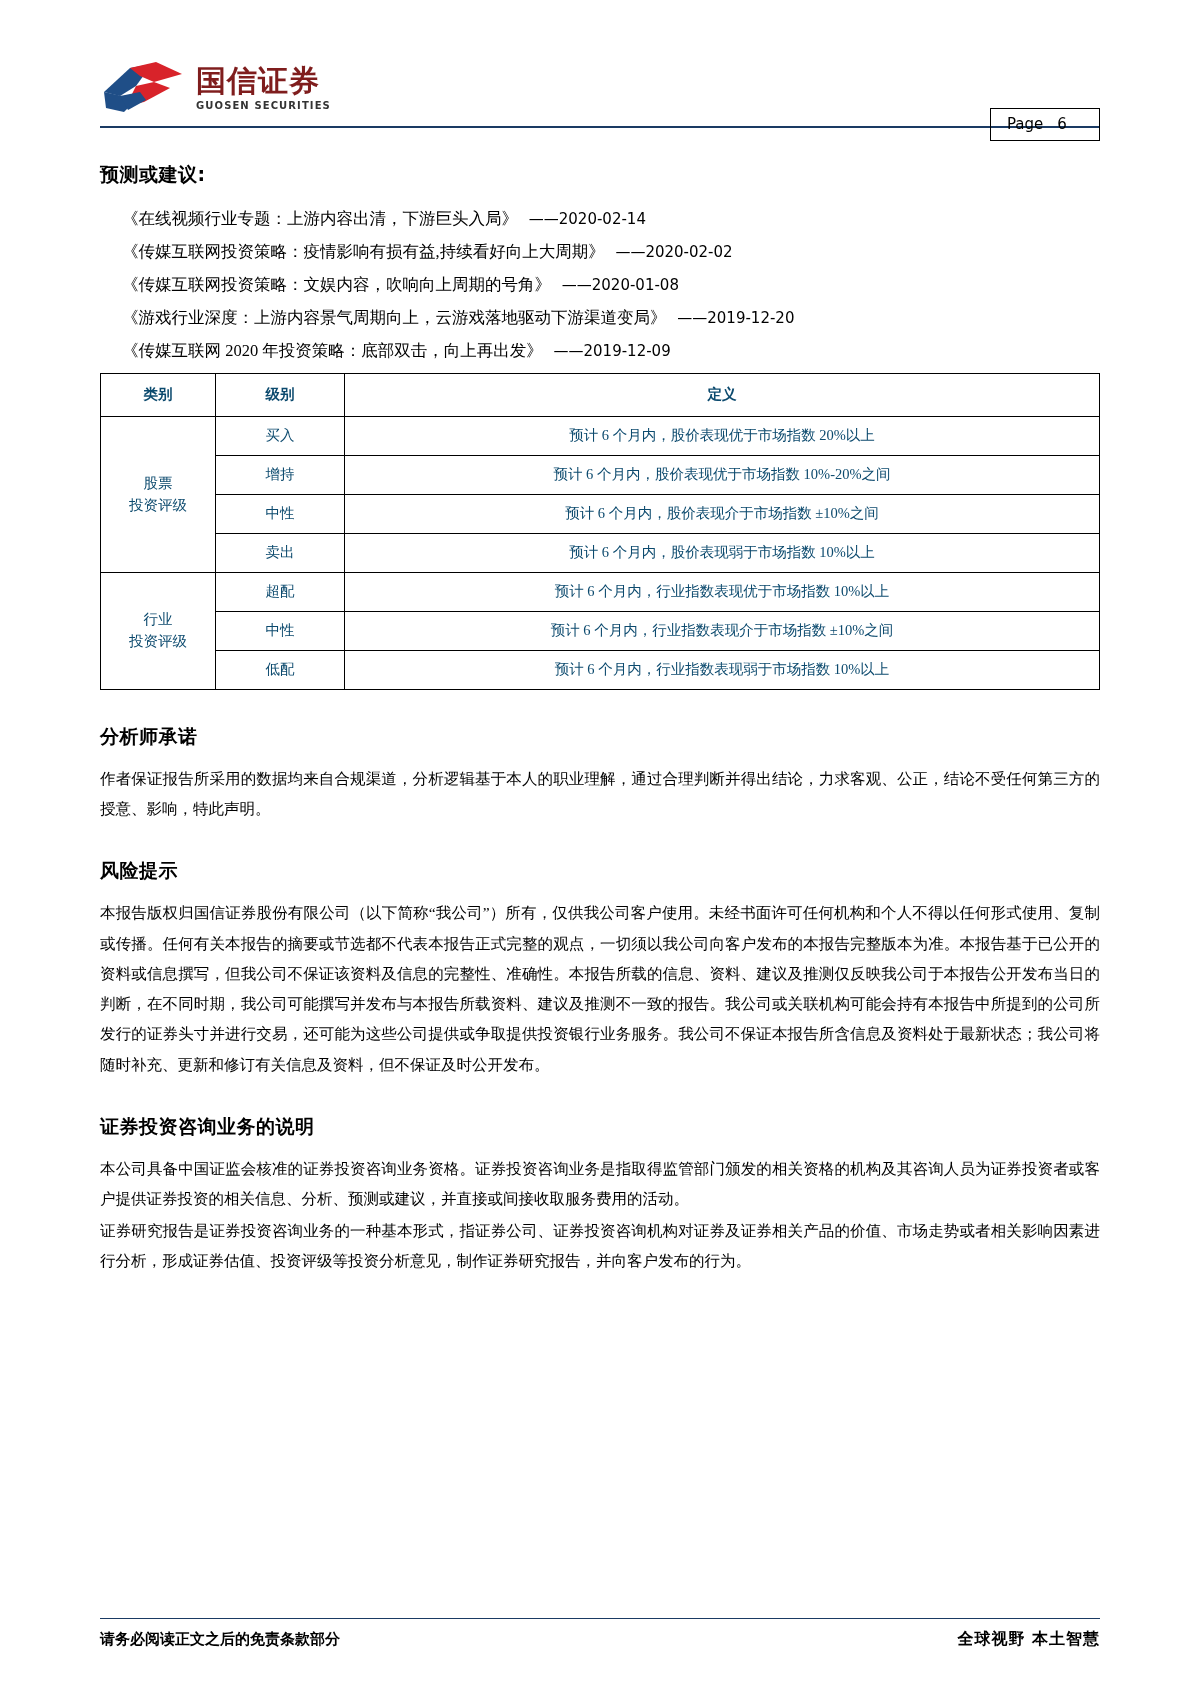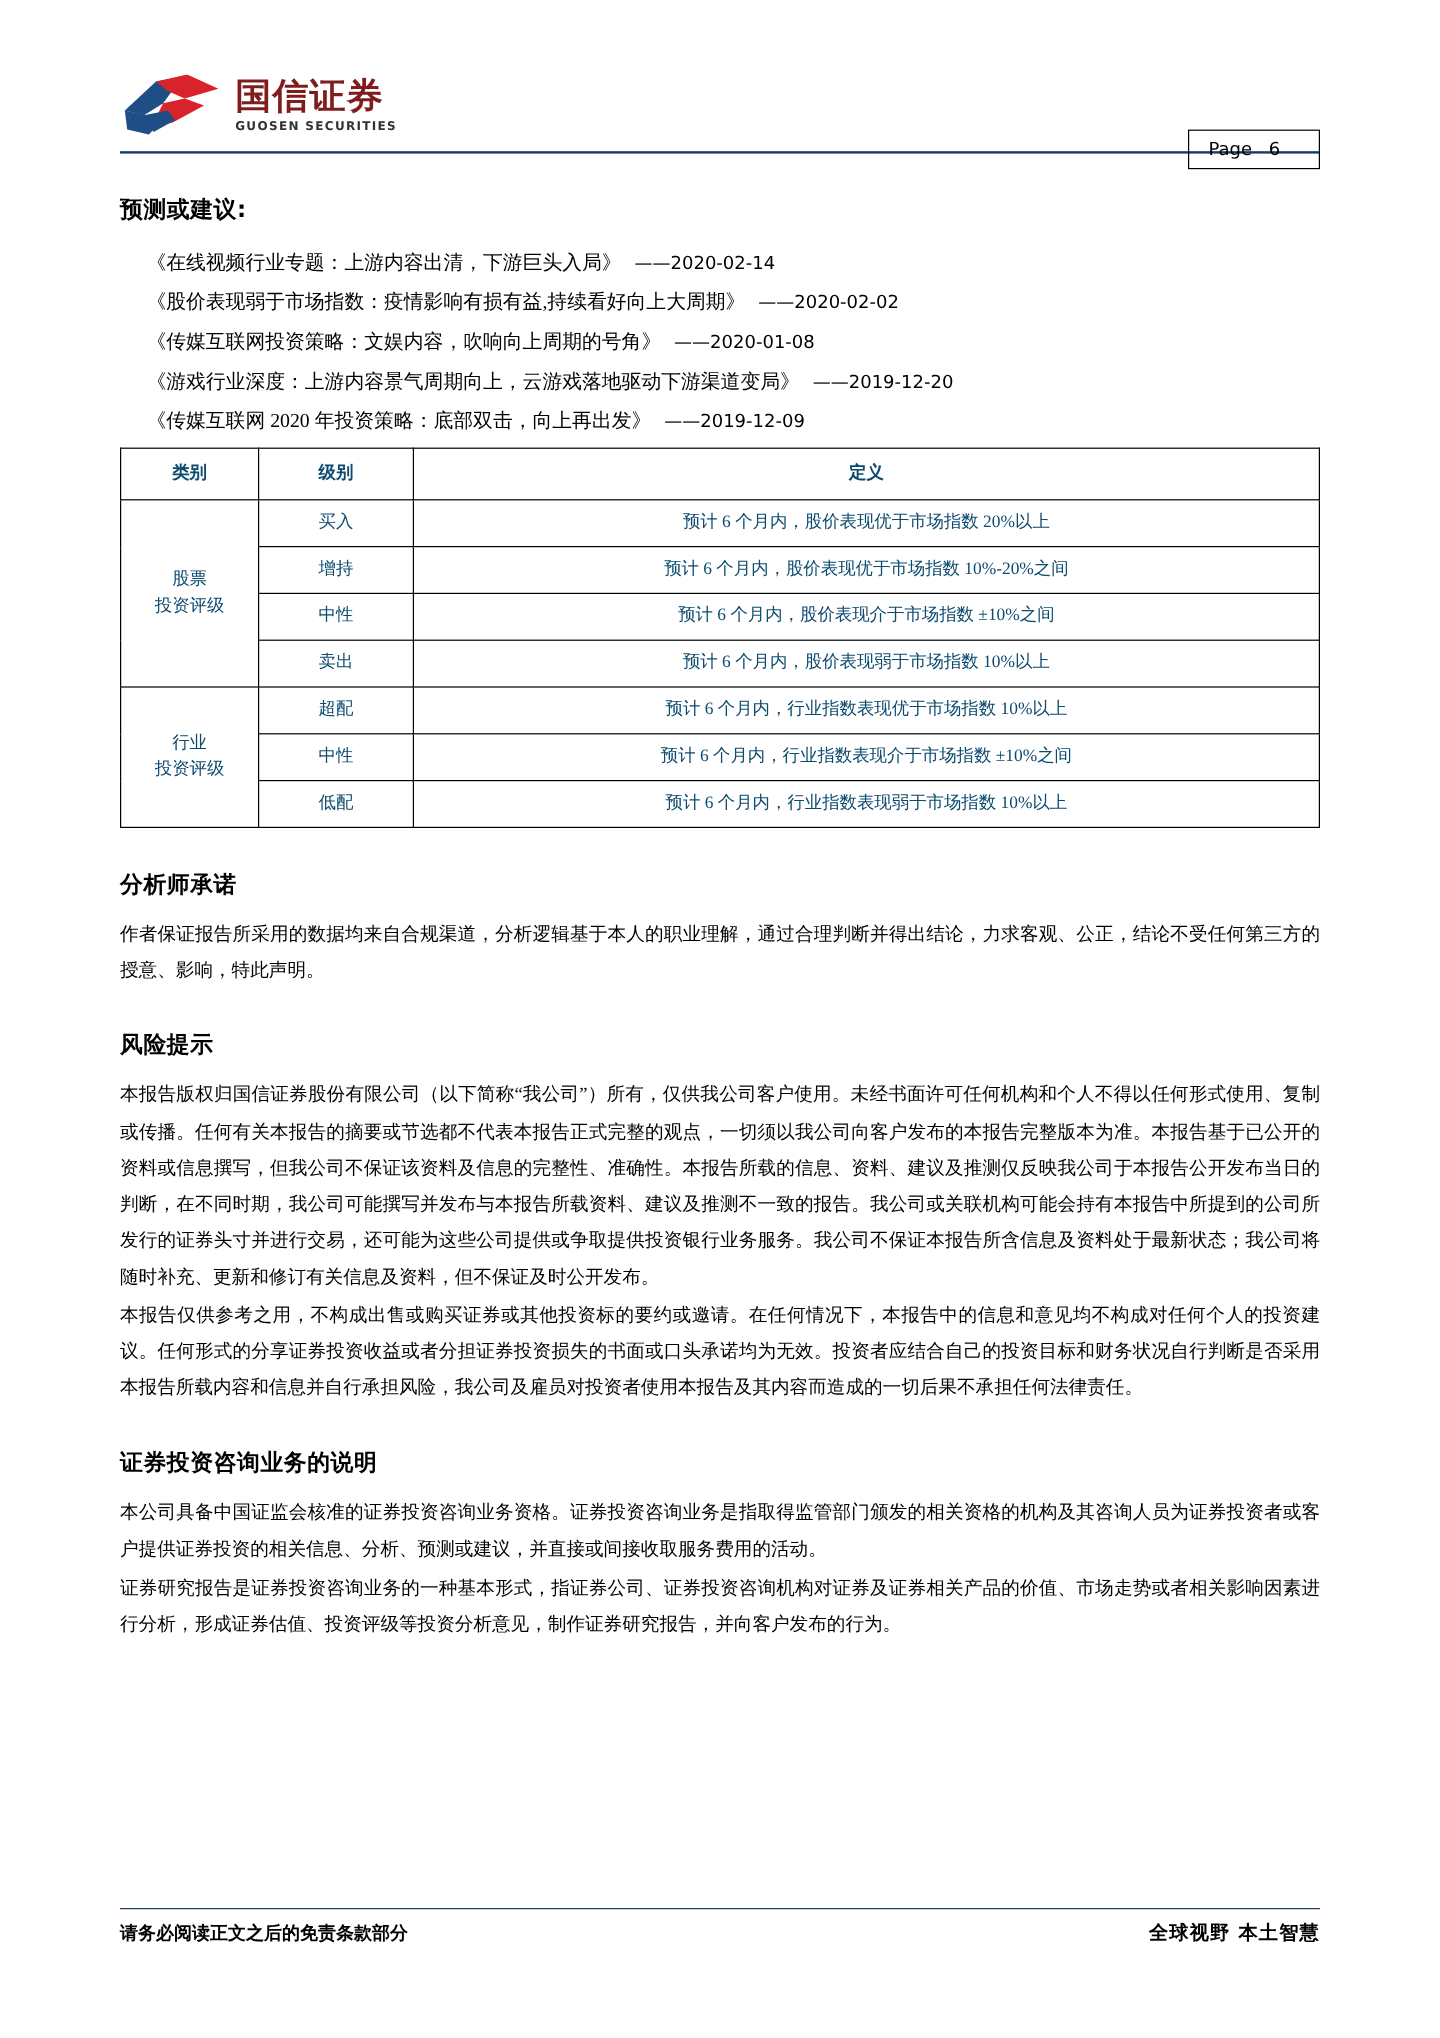--- a/index.html
+++ b/index.html
@@ -153,21 +153,21 @@
     text-justify: inter-ideograph;
     color: #000;
   }
   p.body-text + p.body-text { margin-top: 2px; }
 
   
   .footer {
     position: absolute;
     left: 100px;
     right: 100px;
-    bottom: 76px;
+    bottom: 48px;
   }
   .footer-rule {
     border-top: 1.5px solid #1a3a63;
     margin-bottom: 10px;
   }
   .footer-row {
     display: flex;
     justify-content: space-between;
     align-items: baseline;
   }
@@ -211,21 +211,21 @@
       <span class="pb-label">Page</span><span>6</span>
     </div>
   </div>
   <div class="header-rule"></div>
 
   <div class="content">
 
     <h2 class="section-title">预测或建议:</h2>
     <ul class="report-list" id="reports-list">
         <li><span>《在线视频行业专题：上游内容出清，下游巨头入局》</span><span class="rpt-date"> ——2020-02-14</span></li>
-        <li><span>《股价表现弱于市场指数：疫情影响有损有益,持续看好向上大周期》</span><span class="rpt-date"> ——2020-02-02</span></li>
+        <li><span>《传媒互联网投资策略：疫情影响有损有益,持续看好向上大周期》</span><span class="rpt-date"> ——2020-02-02</span></li>
         <li><span>《传媒互联网投资策略：文娱内容，吹响向上周期的号角》</span><span class="rpt-date"> ——2020-01-08</span></li>
         <li><span>《游戏行业深度：上游内容景气周期向上，云游戏落地驱动下游渠道变局》</span><span class="rpt-date"> ——2019-12-20</span></li>
         <li><span>《传媒互联网 2020 年投资策略：底部双击，向上再出发》</span><span class="rpt-date"> ——2019-12-09</span></li>
       </ul>
 
     <table class="rating-table">
       <thead>
         <tr class="thick-top">
           <th class="col-cat">类别</th>
           <th class="col-lvl">级别</th>
@@ -270,21 +270,20 @@
             <td>预计 6 个月内，行业指数表现弱于市场指数 10%以上</td>
           </tr>
         </tbody>
     </table>
 
     <h2 class="section-title">分析师承诺</h2>
     <p class="body-text">作者保证报告所采用的数据均来自合规渠道，分析逻辑基于本人的职业理解，通过合理判断并得出结论，力求客观、公正，结论不受任何第三方的授意、影响，特此声明。</p>
 
     <h2 class="section-title">风险提示</h2>
     <p class="body-text">本报告版权归国信证券股份有限公司（以下简称“我公司”）所有，仅供我公司客户使用。未经书面许可任何机构和个人不得以任何形式使用、复制或传播。任何有关本报告的摘要或节选都不代表本报告正式完整的观点，一切须以我公司向客户发布的本报告完整版本为准。本报告基于已公开的资料或信息撰写，但我公司不保证该资料及信息的完整性、准确性。本报告所载的信息、资料、建议及推测仅反映我公司于本报告公开发布当日的判断，在不同时期，我公司可能撰写并发布与本报告所载资料、建议及推测不一致的报告。我公司或关联机构可能会持有本报告中所提到的公司所发行的证券头寸并进行交易，还可能为这些公司提供或争取提供投资银行业务服务。我公司不保证本报告所含信息及资料处于最新状态；我公司将随时补充、更新和修订有关信息及资料，但不保证及时公开发布。</p>
-    <p class="body-text">本报告仅供参考之用，不构成出售或购买证券或其他投资标的要约或邀请。在任何情况下，本报告中的信息和意见均不构成对任何个人的投资建议。任何形式的分享证券投资收益或者分担证券投资损失的书面或口头承诺均为无效。投资者应结合自己的投资目标和财务状况自行判断是否采用本报告所载内容和信息并自行承担风险，我公司及雇员对投资者使用本报告及其内容而造成的一切后果不承担任何法律责任。</p>
 
     <h2 class="section-title">证券投资咨询业务的说明</h2>
     <p class="body-text">本公司具备中国证监会核准的证券投资咨询业务资格。证券投资咨询业务是指取得监管部门颁发的相关资格的机构及其咨询人员为证券投资者或客户提供证券投资的相关信息、分析、预测或建议，并直接或间接收取服务费用的活动。</p>
     <p class="body-text">证券研究报告是证券投资咨询业务的一种基本形式，指证券公司、证券投资咨询机构对证券及证券相关产品的价值、市场走势或者相关影响因素进行分析，形成证券估值、投资评级等投资分析意见，制作证券研究报告，并向客户发布的行为。</p>
 
   </div>
 
   <div class="footer">
     <div class="footer-rule"></div>
     <div class="footer-row">

